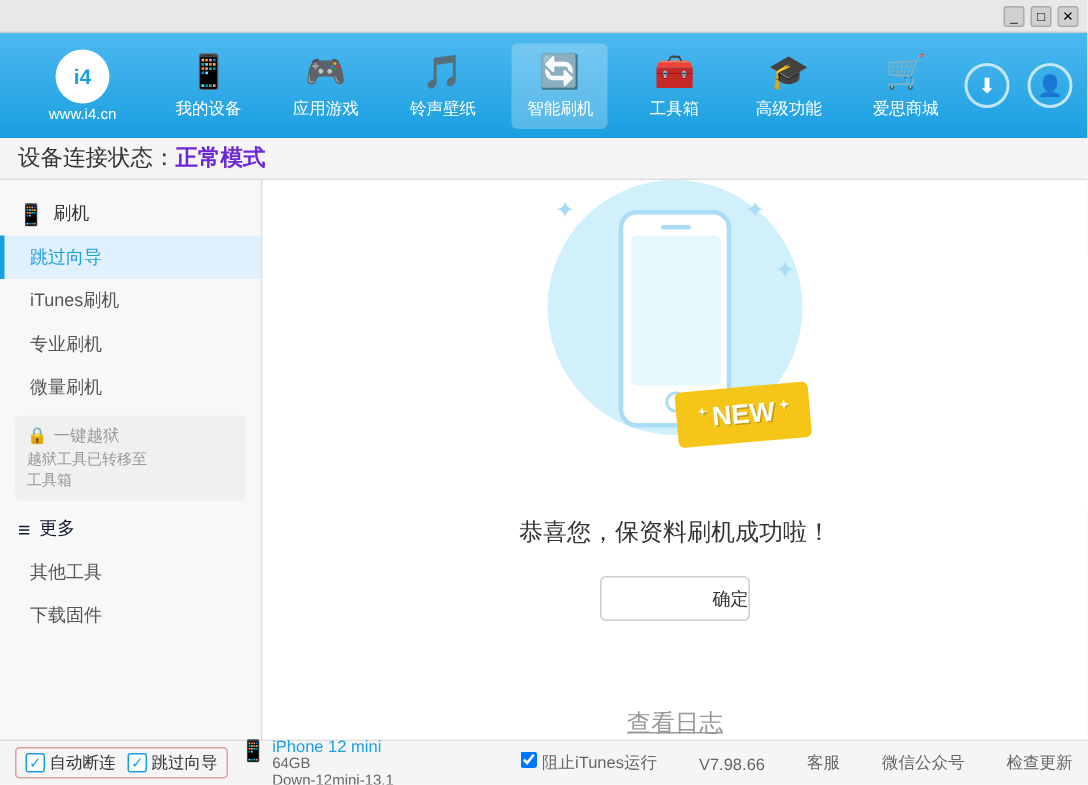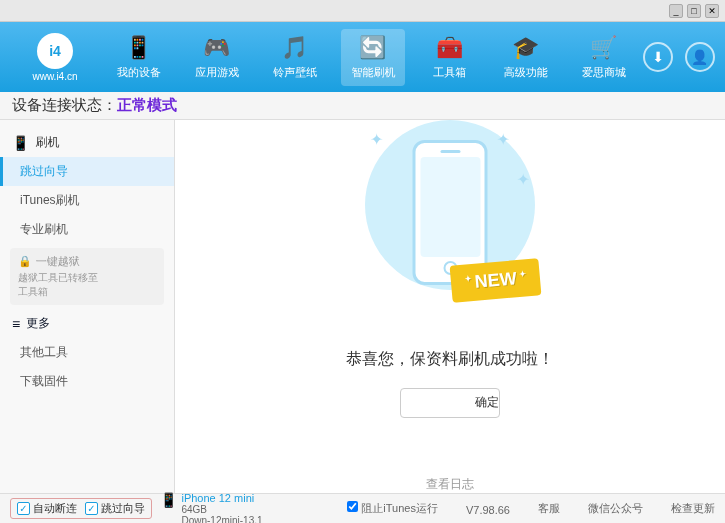--- a/index.html
+++ b/index.html
@@ -260,23 +260,24 @@
       background: white;
       border: 1px solid #ccc;
       border-radius: 4px;
       cursor: pointer;
       font-size: 12px;
       color: #333;
       margin-bottom: 10px;
       text-align: right;
     }
     .info-link {
-      font-size: 12px;
+      font-size: 16px;
       color: #999;
       cursor: pointer;
+      text-decoration: underline;
       margin-top: 48px;
     }
 
     
     .bottombar {
       height: 30px;
       background: #f5f5f5;
       border-top: 1px solid #ddd;
       display: flex;
       align-items: center;
@@ -393,20 +394,23 @@
     </div>
 
     <div class="sidebar-item active">
       <span>跳过向导</span>
     </div>
     <div class="sidebar-item">
       <span>iTunes刷机</span>
     </div>
     <div class="sidebar-item">
       <span>专业刷机</span>
+    </div>
+    <div class="sidebar-item">
+      <span>微量刷机</span>
     </div>
 
     <div class="locked-section">
       <div class="locked-title">
         <span>🔒</span>
         <span>一键越狱</span>
       </div>
       <div class="locked-content">
         <span>越狱工具已转移至<br>工具箱</span>
       </div>

